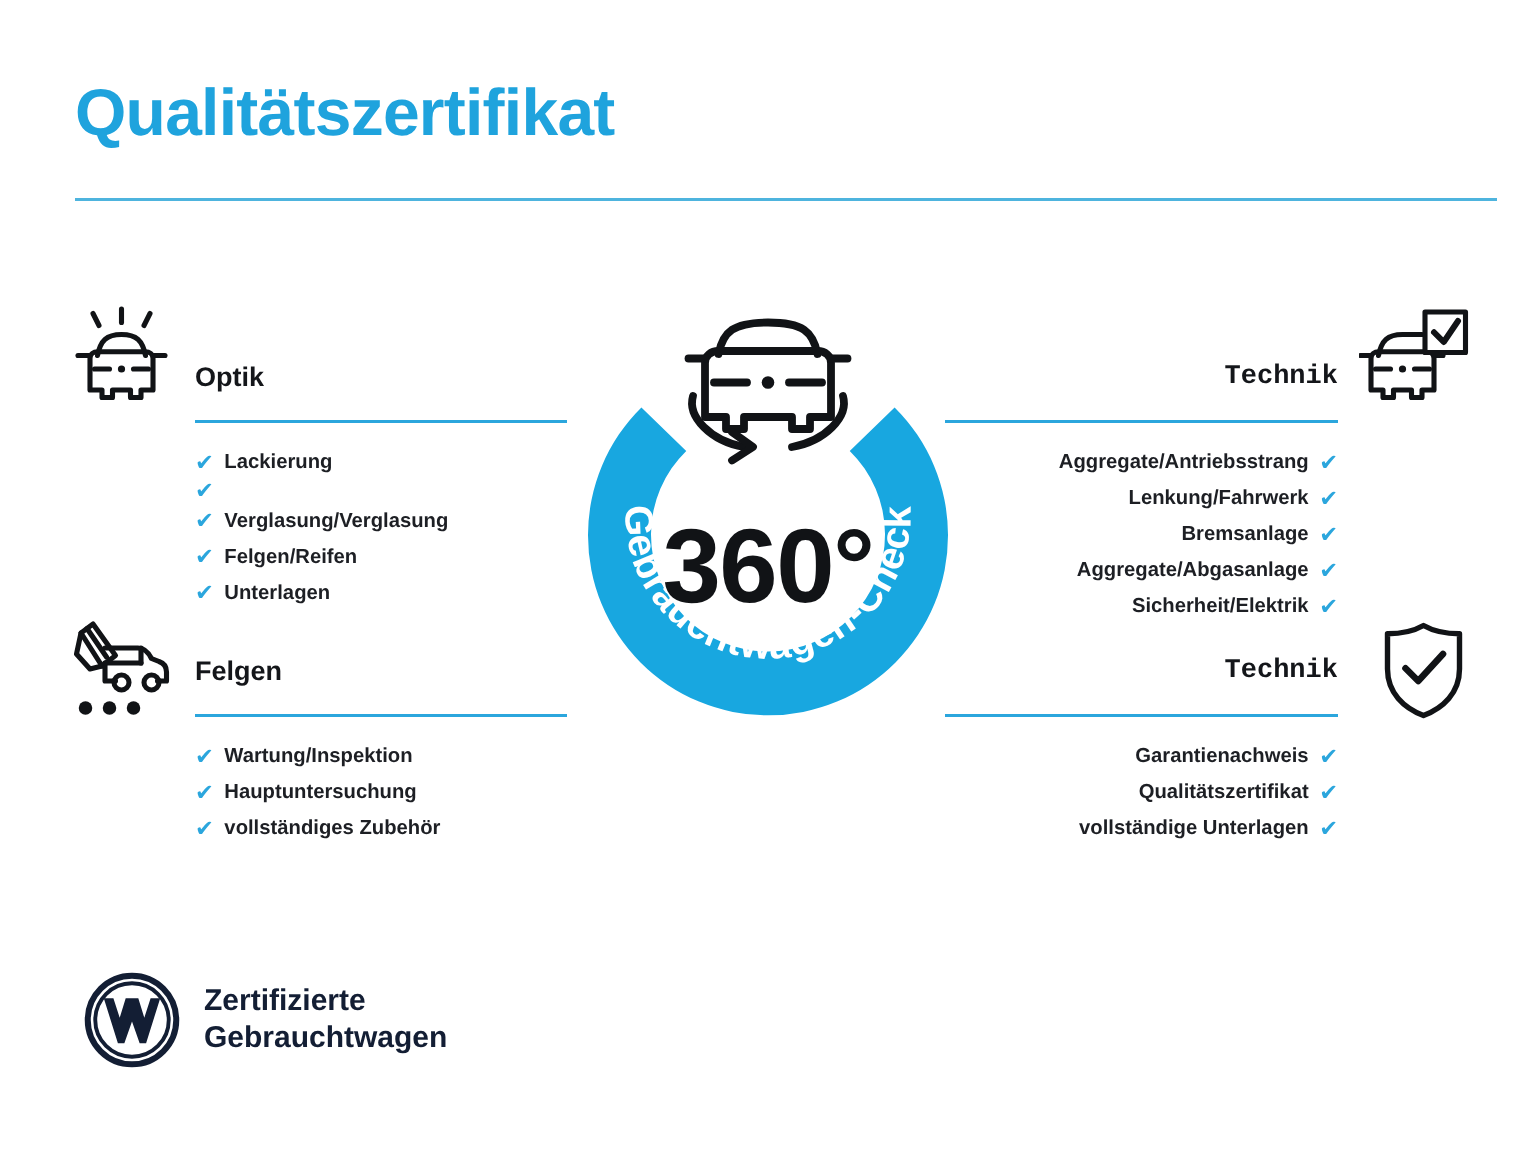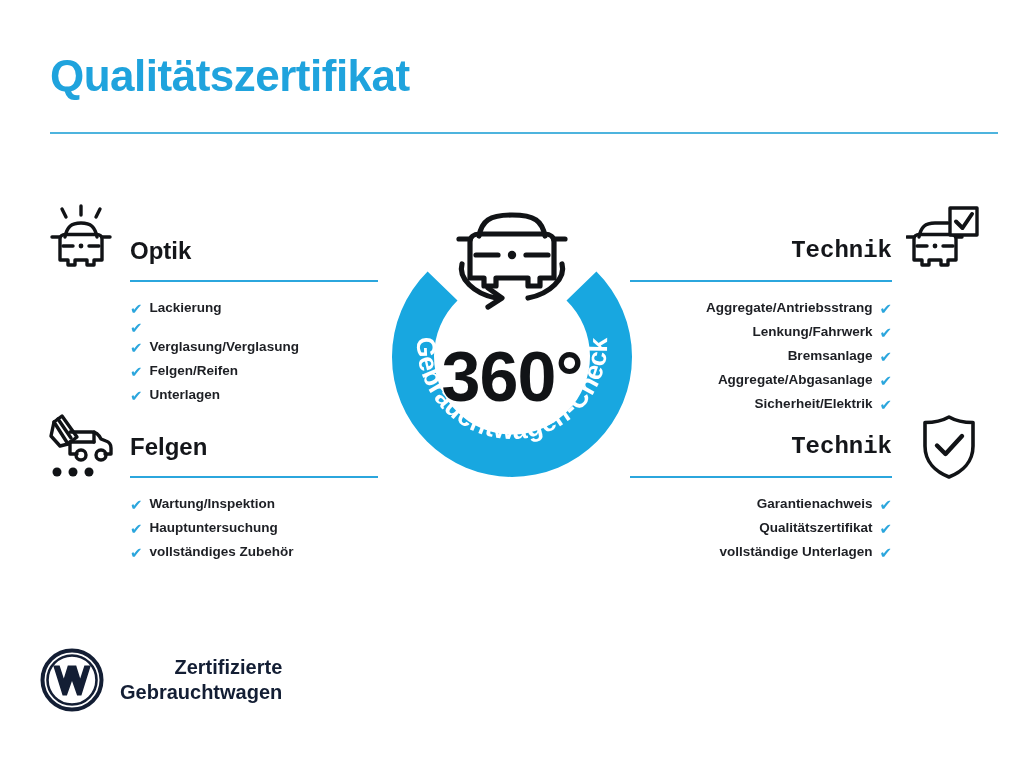--- a/index.html
+++ b/index.html
@@ -44,21 +44,21 @@
   }
 
   
   .block { position: absolute; }
 
   .block-head {
     position: relative;
     height: 46px;
   }
   .block-title {
-    font-size: 24px;
+    font-size: 18px;
     font-weight: bold;
     color: #14161a;
     line-height: 30px;
     white-space: nowrap;
   }
   .block-rule {
     position: absolute;
     left: 0;
     right: 0;
     bottom: 0;
@@ -133,25 +133,24 @@
     font-size: 70px;
     font-weight: bold;
     color: #111316;
     letter-spacing: -1px;
     line-height: 1;
   }
 
   
   .footer-logo {
     position: absolute;
-    left: 40px;
+    left: 56px;
     top: 648px;
     display: flex;
     align-items: center;
-    text-align: right;
   }
   .vw-mark { width: 64px; height: 64px; }
   .vw-words {
     margin-left: 16px;
     font-size: 20px;
     font-weight: bold;
     color: #131e34;
     line-height: 25px;
     white-space: nowrap;
   }

